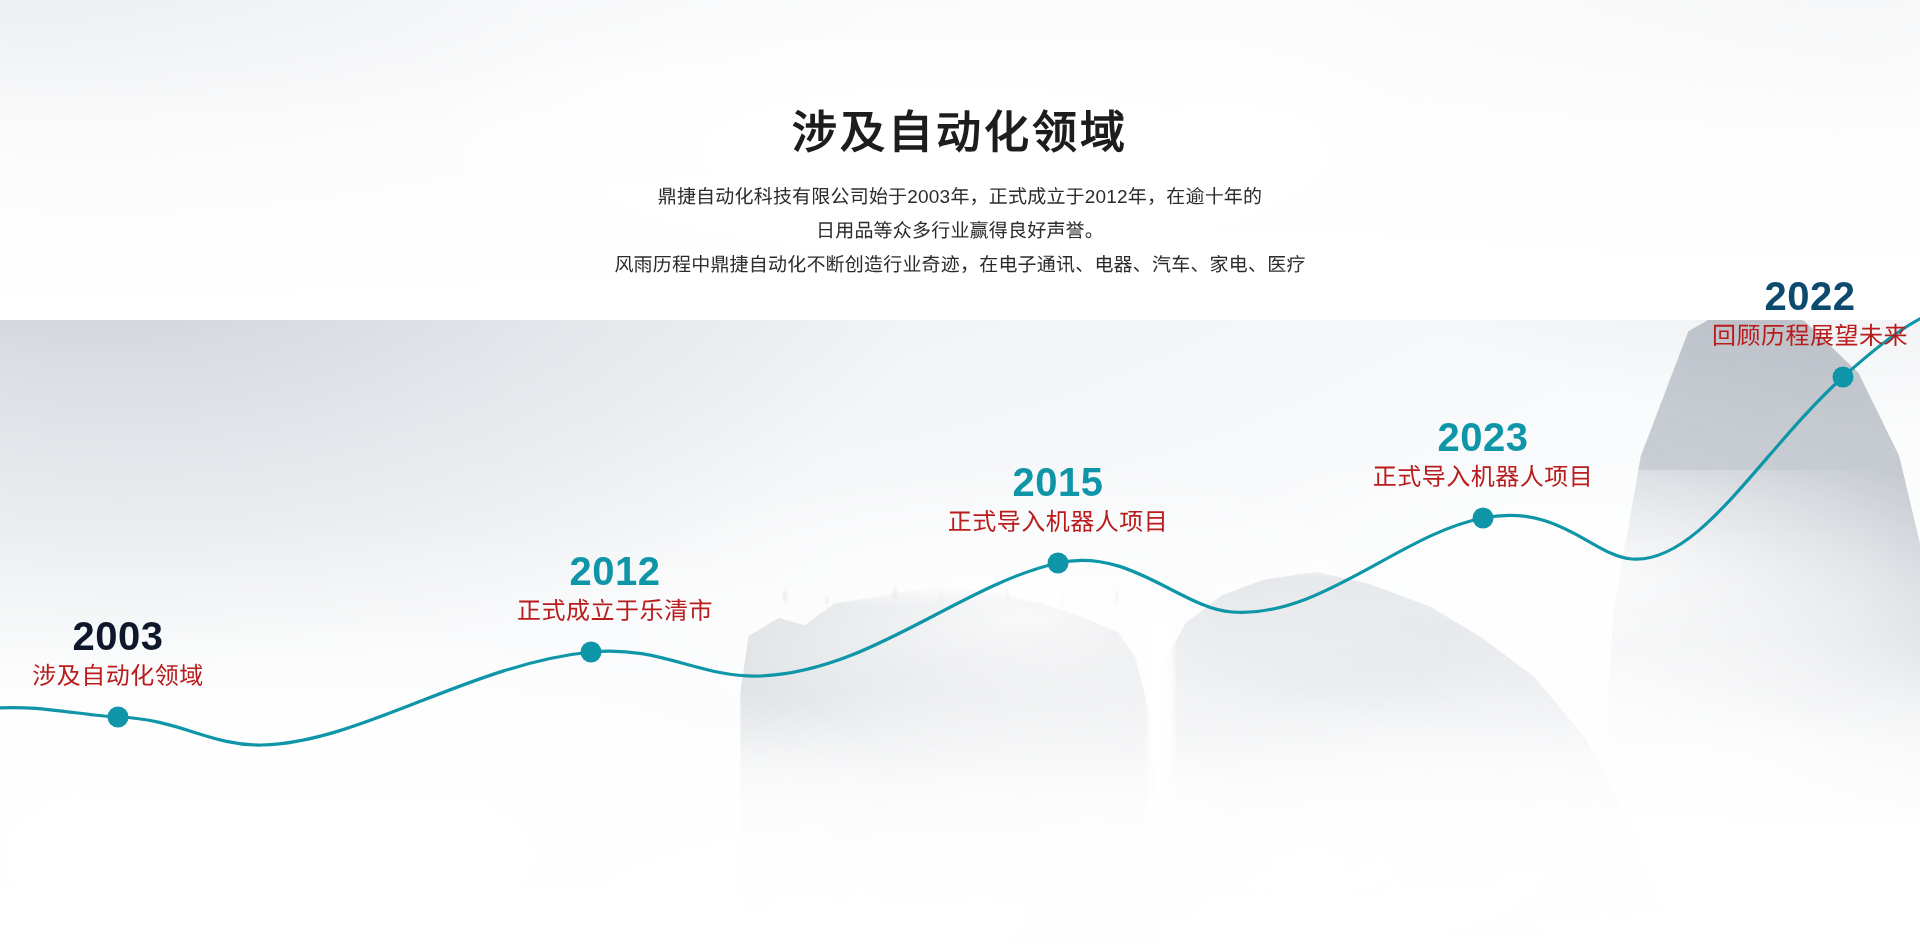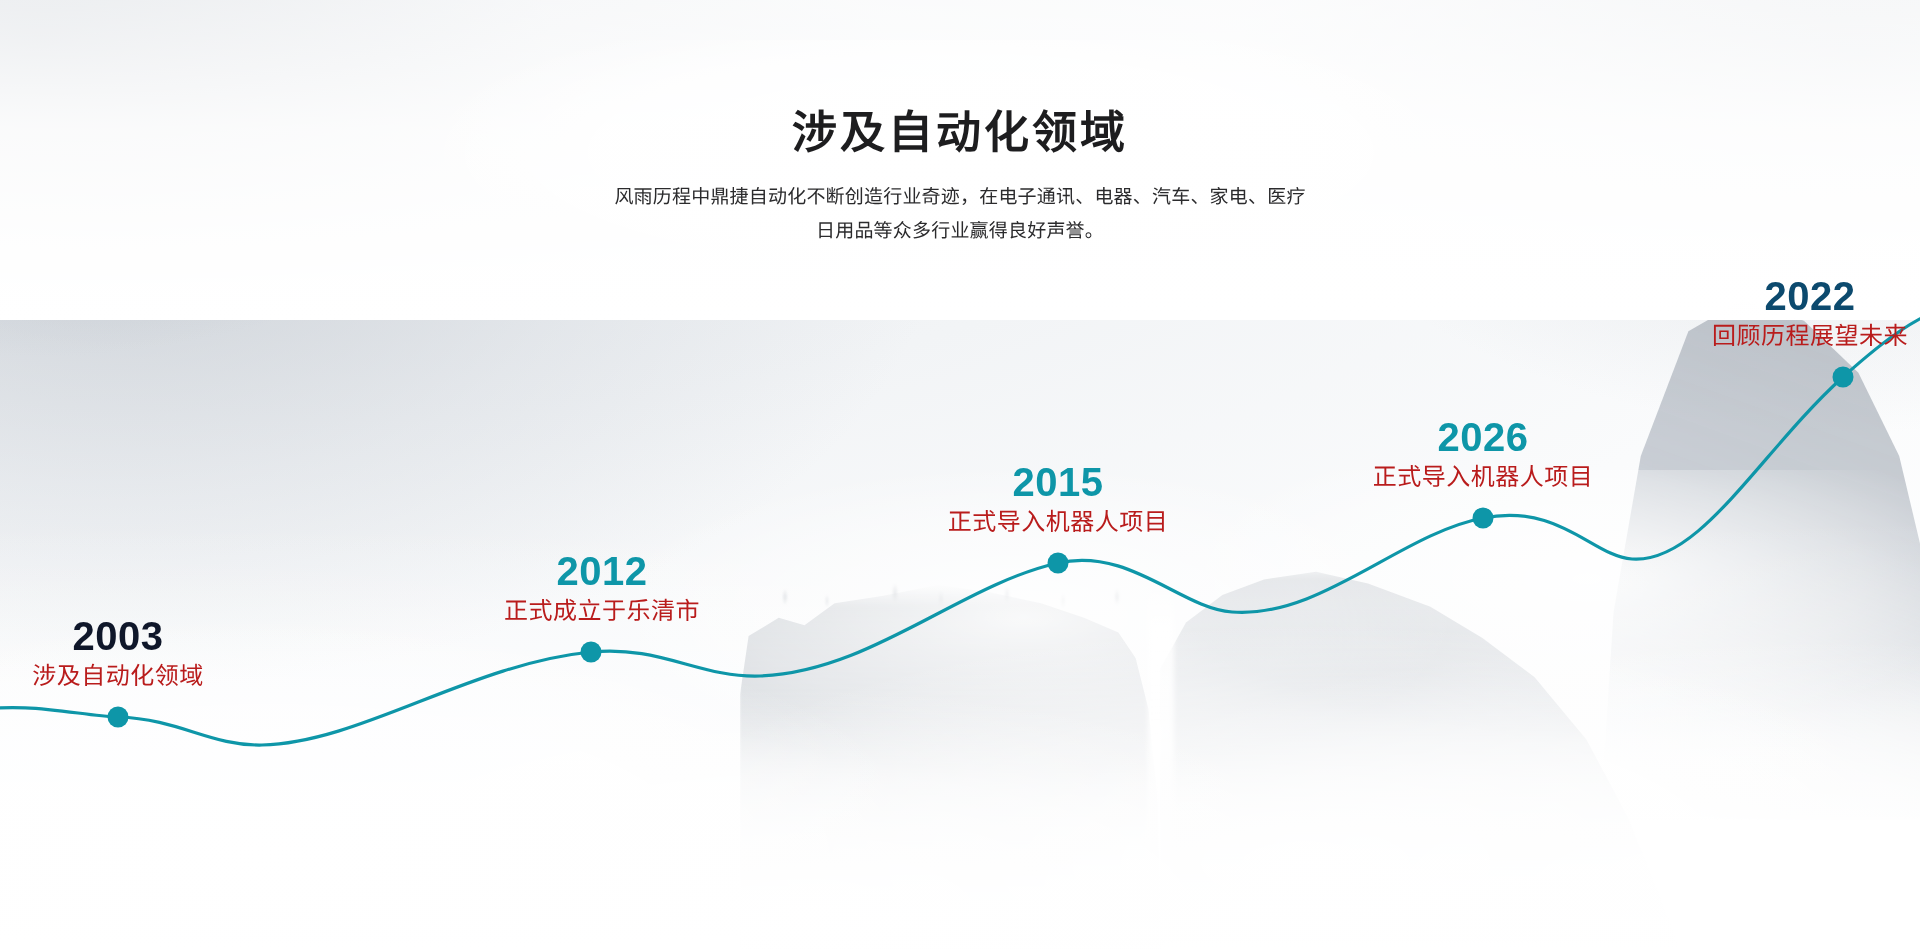--- a/index.html
+++ b/index.html
@@ -198,51 +198,52 @@
   <div class="treeline"></div>
 
   <div class="fog-mid"></div>
   <div class="fog-low"></div>
   <div class="fog-top"></div>
   <div class="fog-title-wash"></div>
 
   <div class="header">
     <h1 class="page-title">涉及自动化领域</h1>
     <p class="desc">
+      <span class="desc-line">鼎捷自动化科技有限公司始于2003年，正式成立于2012年，在逾十年的</span>
+      <span class="desc-line">日用品等众多行业赢得良好声誉。</span>
       <span class="desc-line">风雨历程中鼎捷自动化不断创造行业奇迹，在电子通讯、电器、汽车、家电、医疗</span>
-      <span class="desc-line">日用品等众多行业赢得良好声誉。</span>
     </p>
   </div>
 
   <svg id="timeline-svg" viewBox="0 0 1920 950" preserveAspectRatio="none">
     <path class="tl-path" d="M -40,712 C 30,700 78,716 118,717 C 180,719 210,746 262,745 C 360,743 470,664 591,652 C 660,645 700,678 760,676 C 870,672 960,585 1058,563 C 1130,547 1180,608 1232,612 C 1320,619 1400,534 1483,518 C 1560,503 1592,556 1632,559 C 1700,564 1760,452 1843,377 C 1890,335 1915,318 1960,300" stroke="#0e96a8"></path>
     <g>
         <circle cx="118" cy="717" r="10.5" class="tl-dot" fill="#0e96a8"></circle>
         <circle cx="591" cy="652" r="10.5" class="tl-dot" fill="#0e96a8"></circle>
         <circle cx="1058" cy="563" r="10.5" class="tl-dot" fill="#0e96a8"></circle>
         <circle cx="1483" cy="518" r="10.5" class="tl-dot" fill="#0e96a8"></circle>
         <circle cx="1843" cy="377" r="10.5" class="tl-dot" fill="#0e96a8"></circle>
       </g>
   </svg>
 
   <div id="milestone-layer">
       <div class="milestone" style="left: 118px; top: 615px;">
         <div class="ms-year" style="color: #0f172a;">2003</div>
         <div class="ms-label">涉及自动化领域</div>
       </div>
-      <div class="milestone" style="left: 602px; top: 550px;">
+      <div class="milestone" style="left: 615px; top: 550px;">
         <div class="ms-year" style="color: rgb(14, 150, 168);">2012</div>
         <div class="ms-label">正式成立于乐清市</div>
       </div>
       <div class="milestone" style="left: 1058px; top: 461px;">
         <div class="ms-year" style="color: rgb(14, 150, 168);">2015</div>
         <div class="ms-label">正式导入机器人项目</div>
       </div>
       <div class="milestone" style="left: 1483px; top: 416px;">
-        <div class="ms-year" style="color: rgb(14, 150, 168);">2026</div>
+        <div class="ms-year" style="color: rgb(14, 150, 168);">2023</div>
         <div class="ms-label">正式导入机器人项目</div>
       </div>
       <div class="milestone" style="left: 1810px; top: 275px;">
         <div class="ms-year" style="color: #0c4a6e;">2022</div>
         <div class="ms-label">回顾历程展望未来</div>
       </div>
     </div>
 
 </div>
 

